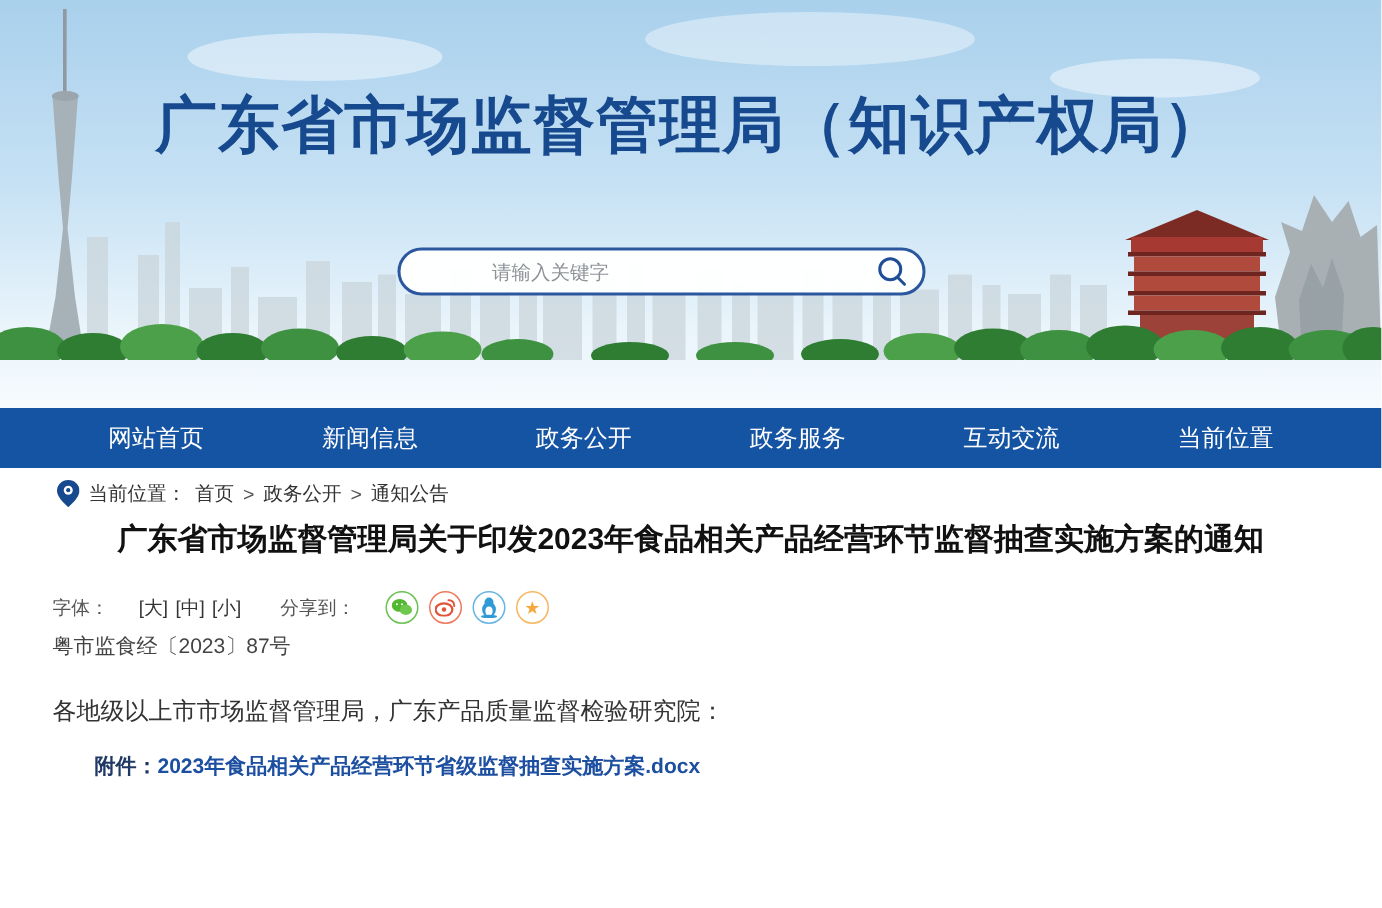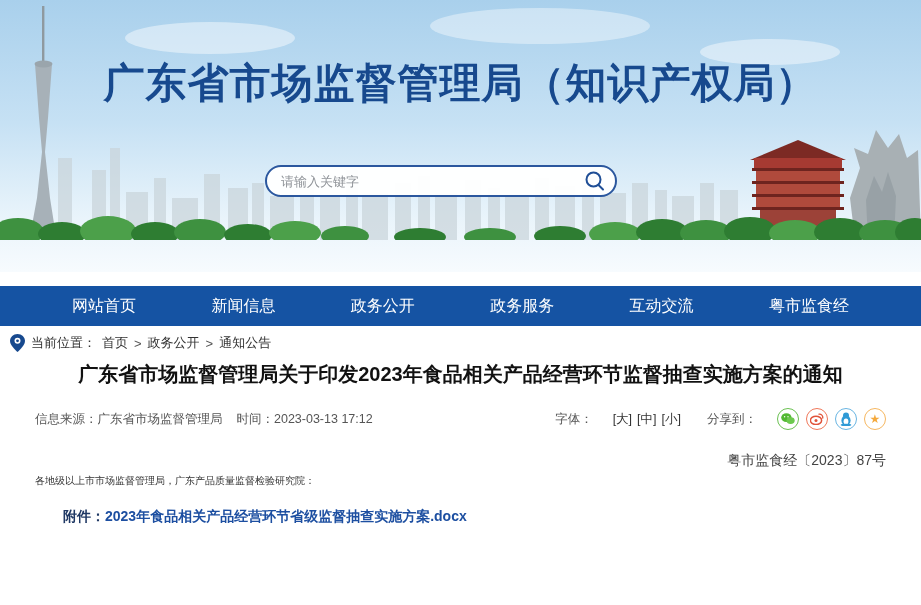--- a/index.html
+++ b/index.html
@@ -25,35 +25,35 @@
     position:absolute; left:0; top:110px; width:100%; text-align:center;
     font-size:14px; font-weight:bold; color:#2a68b5; letter-spacing:0.2px;
   }
   .search-box {
     position:absolute; left:265px; top:165px; width:352px; height:32px;
     background:rgba(255,255,255,0.96); border:2px solid #2b579e; border-radius:17px;
     display:flex; align-items:center; padding:0 8px 0 14px;
   }
   .search-box input {
     flex:1; border:none; outline:none; background:transparent;
-    font-size:13px; color:#333; font-family:"Liberation Sans","DejaVu Sans",sans-serif;
+    font-size:13px; color:#333; font-family:"Liberation Sans","DejaVu Sans",sans-serif;margin-left:47px;
   }
   .search-box input::placeholder { color:#8f9398; }
   .search-btn { width:24px; height:24px; border:none; background:transparent; cursor:pointer; display:flex; align-items:center; justify-content:center; }
 
   
   .navbar {
     width:921px; height:40px; background:#1553a3;
-    display:flex; align-items:center; justify-content:space-between; padding:0 72px;margin-top:14px;
+    display:flex; align-items:center; justify-content:space-between; padding:0 72px;
   }
   .nav-item { color:#ffffff; font-size:16px; cursor:pointer; white-space:nowrap; }
 
   
   .breadcrumb {
-    height:34px; display:flex; align-items:center; gap:6px; padding:0 0 0 10px;
+    height:34px; display:flex; align-items:center; gap:6px; padding:0 0 0 38px;
     font-size:13px; color:#333; background:#fff;
   }
   .breadcrumb .crumb { color:#333; cursor:pointer;text-align:center; }
   .breadcrumb .sep { color:#555; }
 
   
   .content { padding:0 35px; }
   .article-title {
     margin-top:0; text-align:center; font-size:20px; font-weight:bold; color:#111;
     line-height:28px;
@@ -69,22 +69,22 @@
   .share-icons { display:flex; gap:7px; align-items:center; }
   .share-circle {
     width:22px; height:22px; border-radius:50%; display:flex; align-items:center;
     justify-content:center; cursor:pointer; background:#fff;
   }
   .share-wechat { border:1.5px solid #6bc152; }
   .share-weibo  { border:1.5px solid #f0785a; }
   .share-qq     { border:1.5px solid #69b5e2; }
   .share-star   { border:1.5px solid #f6b760; color:#f5a93c; font-size:12px; line-height:1; }
 
-  .doc-number { margin-top:22px; text-align:right; font-size:14px; color:#444; }
-  .salutation { font-size:10px; color:#333; line-height:22px; }
+  .doc-number { margin-top:6px; text-align:left; font-size:14px; color:#444; }
+  .salutation { margin-top:24px; font-size:16px; color:#333; line-height:22px; }
   .body-para  { margin-top:8px; font-size:14px; color:#333; line-height:30px; text-indent:2em; text-align:justify; }
   .attachment-line { margin-top:16px; font-size:14px; font-weight:bold; padding-left:2em; }
   .attachment-label { color:#1f3864; }
   .attachment-link { color:#1d4fa1; text-decoration:none; cursor:pointer; }
 </style>
 </head>
 <body>
 
 <div class="banner">
   <svg class="banner-art" viewBox="0 0 921 240" xmlns="http://www.w3.org/2000/svg">
@@ -184,45 +184,41 @@
     </button>
   </div>
 </div>
 
 <div class="navbar">
   <div class="nav-item">网站首页</div>
   <div class="nav-item">新闻信息</div>
   <div class="nav-item">政务公开</div>
   <div class="nav-item">政务服务</div>
   <div class="nav-item">互动交流</div>
-  <div class="nav-item">粤市监食经</div>
+  <div class="nav-item">当前位置</div>
 </div>
 
 <div class="breadcrumb">
   <svg width="15" height="18" viewBox="0 0 15 18">
     <path d="M7.5 0 C3.3 0 0 3.2 0 7.1 C0 12 7.5 18 7.5 18 C7.5 18 15 12 15 7.1 C15 3.2 11.7 0 7.5 0 Z" fill="#17498e"></path>
     <circle cx="7.5" cy="6.8" r="3" fill="#ffffff"></circle>
     <circle cx="7.5" cy="6.8" r="1.4" fill="#17498e"></circle>
   </svg>
   <span>当前位置：</span>
   <span class="crumb">首页</span>
   <span class="sep">&gt;</span>
   <span class="crumb">政务公开</span>
   <span class="sep">&gt;</span>
   <span class="crumb">通知公告</span>
 </div>
 
 <div class="content">
   <h1 class="article-title">广东省市场监督管理局关于印发2023年食品相关产品经营环节监督抽查实施方案的通知</h1>
 
   <div class="meta-row">
-    <div class="meta-left">
-      <span>信息来源：广东省市场监督管理局</span>
-      <span>时间：2023-03-13 17:12</span>
-    </div>
     <div class="meta-right">
       <span>字体：</span>
       <span class="font-sizes">
         <span class="font-size-btn">[大]</span>
         <span class="font-size-btn">[中]</span>
         <span class="font-size-btn">[小]</span>
       </span>
       <span style="margin-left:6px;">分享到：</span>
       <span class="share-icons">
         <span class="share-circle share-wechat">

